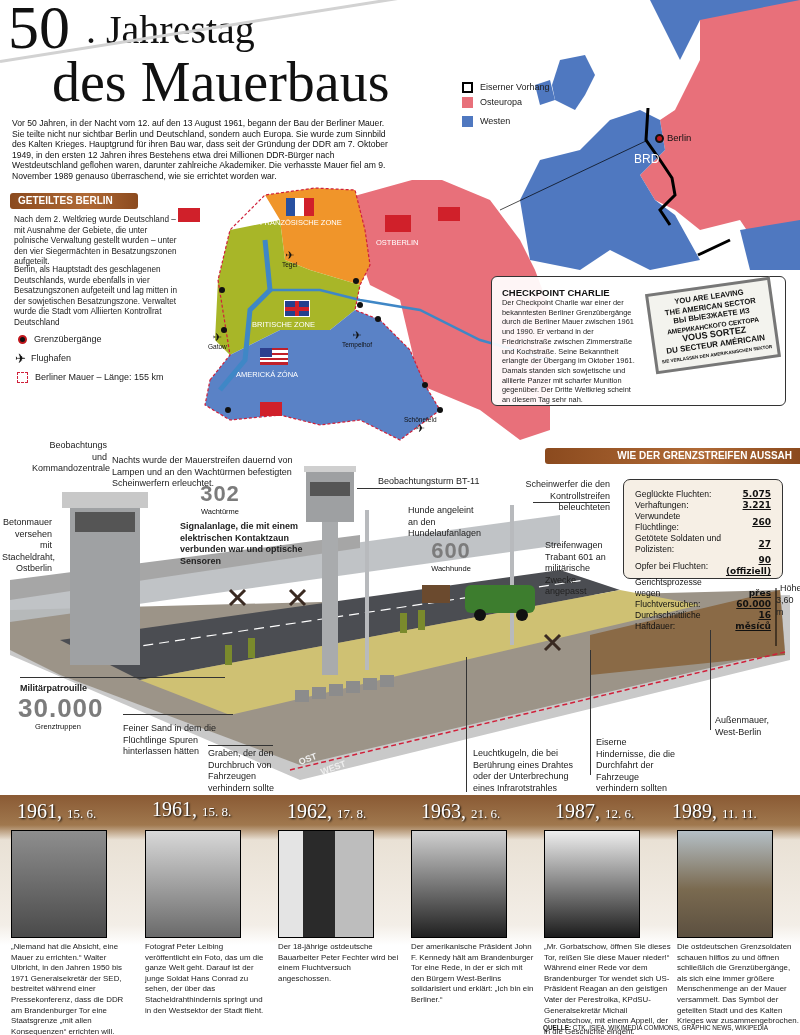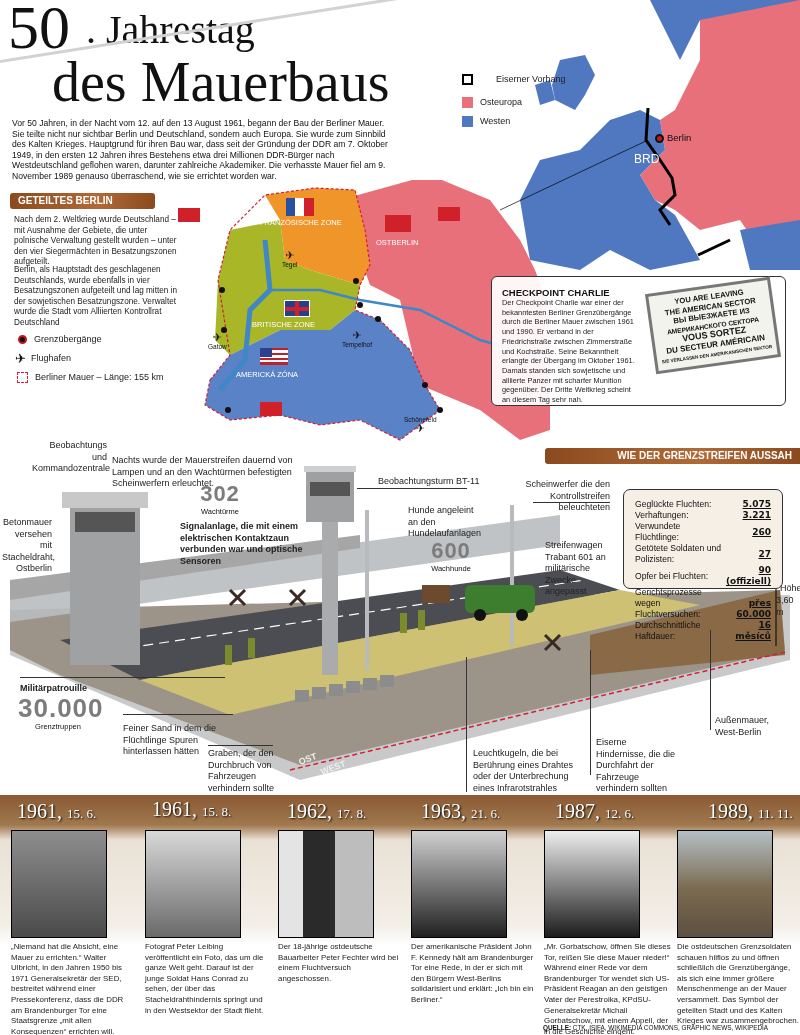--- a/index.html
+++ b/index.html
@@ -43,35 +43,35 @@
 
     <path d="M148 108 L146 140 L160 160 L172 178 L175 195 L160 210 L170 225 M198 255 L230 240" stroke="#000" stroke-width="3" fill="none"></path>
     <line x1="0" y1="210" x2="148" y2="140" stroke="#000" stroke-width="0.7"></line>
   </svg>
   <div class="abs" style="left:155px; top:134px; width:9px; height:9px; border-radius:50%; background:#c0161c; border:2px solid #111;"></div>
   <div class="abs" style="left:167px; top:132px; font-size:9.5px;">Berlin</div>
   <div class="abs" style="left:134px; top:152px; font-size:12px; color:#fff;">BRD</div>
 </div>
 
 <div class="abs" style="left:462px; top:74px;">
-  <div style="display:flex; align-items:flex-start; height:19px;gap:16px;">
+  <div style="display:flex; align-items:flex-end; height:19px;">
     <span style="width:11px; height:11px; border:2.5px solid #000; background:#fff; margin-right:7px;"></span>
     <span class="label">Eiserner Vorhang</span>
   </div>
   <div style="display:flex; align-items:center; height:19px;">
     <span style="width:11px; height:11px; background:#e8707a; margin-right:7px;"></span>
     <span class="label">Osteuropa</span>
   </div>
   <div style="display:flex; align-items:center; height:19px;">
     <span style="width:11px; height:11px; background:#4f78c0; margin-right:7px;"></span>
     <span class="label">Westen</span>
   </div>
 </div>
 
-<div class="abs bar" style="left:10px; top:193px; width:145px;">GETEILTES BERLIN</div>
+<div class="abs bar" style="left:10px; top:193px; width:128px;">GETEILTES BERLIN</div>
 <div class="abs small" style="left:14px; top:215px; width:170px;">Nach dem 2. Weltkrieg wurde Deutschland – mit Ausnahme der Gebiete, die unter polnische Verwaltung gestellt wurden – unter den vier Siegermächten in Besatzungszonen aufgeteilt.</div>
 <div class="abs small" style="left:14px; top:265px; width:172px;">Berlin, als Hauptstadt des geschlagenen Deutschlands, wurde ebenfalls in vier Besatzungszonen aufgeteilt und lag mitten in der sowjetischen Besatzungszone. Verwaltet wurde die Stadt vom Alliierten Kontrollrat Deutschland</div>
 
 <div class="abs" style="left:14px; top:330px;">
   <div style="display:flex; align-items:center; height:19px;">
     <span style="width:9px; height:9px; border-radius:50%; background:#111; border:2px solid #c0161c; margin:0 7px 0 4px;"></span>
     <span class="label">Grenzübergänge</span>
   </div>
   <div style="display:flex; align-items:center; height:19px;">
     <span style="font-size:13px; margin:0 5px 0 1px; line-height:1;">✈</span>
@@ -223,21 +223,21 @@
 <div class="abs label" style="left:180px; top:521px; width:130px;font-weight:bold;">Signalanlage, die mit einem elektrischen Kontaktzaun verbunden war und optische Sensoren</div>
 <div class="abs label" style="left:408px; top:505px; width:70px;">Hunde angeleint an den Hundelaufanlagen</div>
 <div class="abs" style="left:426px; top:538px; text-align:center; width:50px;">
   <div class="big-num">600</div>
   <div style="font-size:7.5px;">Wachhunde</div>
 </div>
 <div class="abs label" style="left:510px; top:479px; width:100px; text-align:right;">Scheinwerfer die den Kontrollstreifen beleuchteten</div>
 <div class="leader" style="left:533px; top:502px; width:77px; height:1px;"></div>
 <div class="abs label" style="left:545px; top:540px; width:66px; ">Streifenwagen Trabant 601 an militärische Zwecke angepasst</div>
 
-<div class="abs" style="left:623px; top:479px; width:160px; height:100px; border:1px solid #333; border-radius:7px; background:rgba(245,238,228,0.95); padding:9px 11px;margin-top:10px;">
+<div class="abs" style="left:623px; top:479px; width:160px; height:100px; border:1px solid #333; border-radius:7px; background:rgba(245,238,228,0.95); padding:9px 11px;">
   <table class="stats" style="width:100%; border-collapse:collapse;">
     <tbody>
         <tr>
           <td>Geglückte Fluchten:</td>
           <td class="v">5.075</td>
         </tr>
     <tr>
           <td>Verhaftungen:</td>
           <td class="v">3.221</td>
         </tr>
@@ -289,21 +289,21 @@
 <div class="abs label" style="left:715px; top:715px; width:65px;">Außenmauer, West-Berlin</div>
 <div class="leader" style="left:710px; top:630px; width:1px; height:100px;"></div>
 
 <div class="abs" style="left:0; top:795px; width:800px; height:240px; background:linear-gradient(180deg,#8a5a34 0px,#a0784e 30px,#e9e1d5 45px,#f3eee7 130px,#ffffff 150px);"></div>
 
 <div class="abs tl-date serif" style="left:17px; top:800px;"><span>1961,</span> <small>15. 6.</small></div>
 <div class="abs tl-date serif" style="left:152px; top:798px;"><span>1961,</span> <small>15. 8.</small></div>
 <div class="abs tl-date serif" style="left:287px; top:800px;"><span>1962,</span> <small>17. 8.</small></div>
 <div class="abs tl-date serif" style="left:421px; top:800px;"><span>1963,</span> <small>21. 6.</small></div>
 <div class="abs tl-date serif" style="left:555px; top:800px;"><span>1987,</span> <small>12. 6.</small></div>
-<div class="abs tl-date serif" style="left:708px; top:800px;"><span>1989,</span> <small>11. 11.</small></div>
+<div class="abs tl-date serif" style="left:672px; top:800px;"><span>1989,</span> <small>11. 11.</small></div>
 
 <div class="tl-photo" style="left:11px; background:linear-gradient(180deg,#8e8e8e,#4a4a4a);"></div>
 <div class="tl-photo" style="left:145px; background:linear-gradient(180deg,#d8d8d8,#6a6a6a);"></div>
 <div class="tl-photo" style="left:278px; background:linear-gradient(90deg,#e4e4e4 25%,#2a2a2a 25%,#2a2a2a 60%,#bdbdbd 60%);"></div>
 <div class="tl-photo" style="left:411px; background:linear-gradient(180deg,#d0d0d0,#202020);"></div>
 <div class="tl-photo" style="left:544px; background:linear-gradient(180deg,#eeeeee,#1c1c1c);"></div>
 <div class="tl-photo" style="left:677px; background:linear-gradient(180deg,#b4bfc6,#7a6a50 55%,#5c5040);"></div>
 
 <div class="tl-text" style="left:11px;">„Niemand hat die Absicht, eine Mauer zu errichten.“ Walter Ulbricht, in den Jahren 1950 bis 1971 Generalsekretär der SED, bestreitet während einer Pressekonferenz, dass die DDR am Brandenburger Tor eine Staatsgrenze „mit allen Konsequenzen“ errichten will.</div>
 <div class="tl-text" style="left:145px;">Fotograf Peter Leibing veröffentlicht ein Foto, das um die ganze Welt geht. Darauf ist der junge Soldat Hans Conrad zu sehen, der über das Stacheldrahthindernis springt und in den Westsektor der Stadt flieht.</div>

